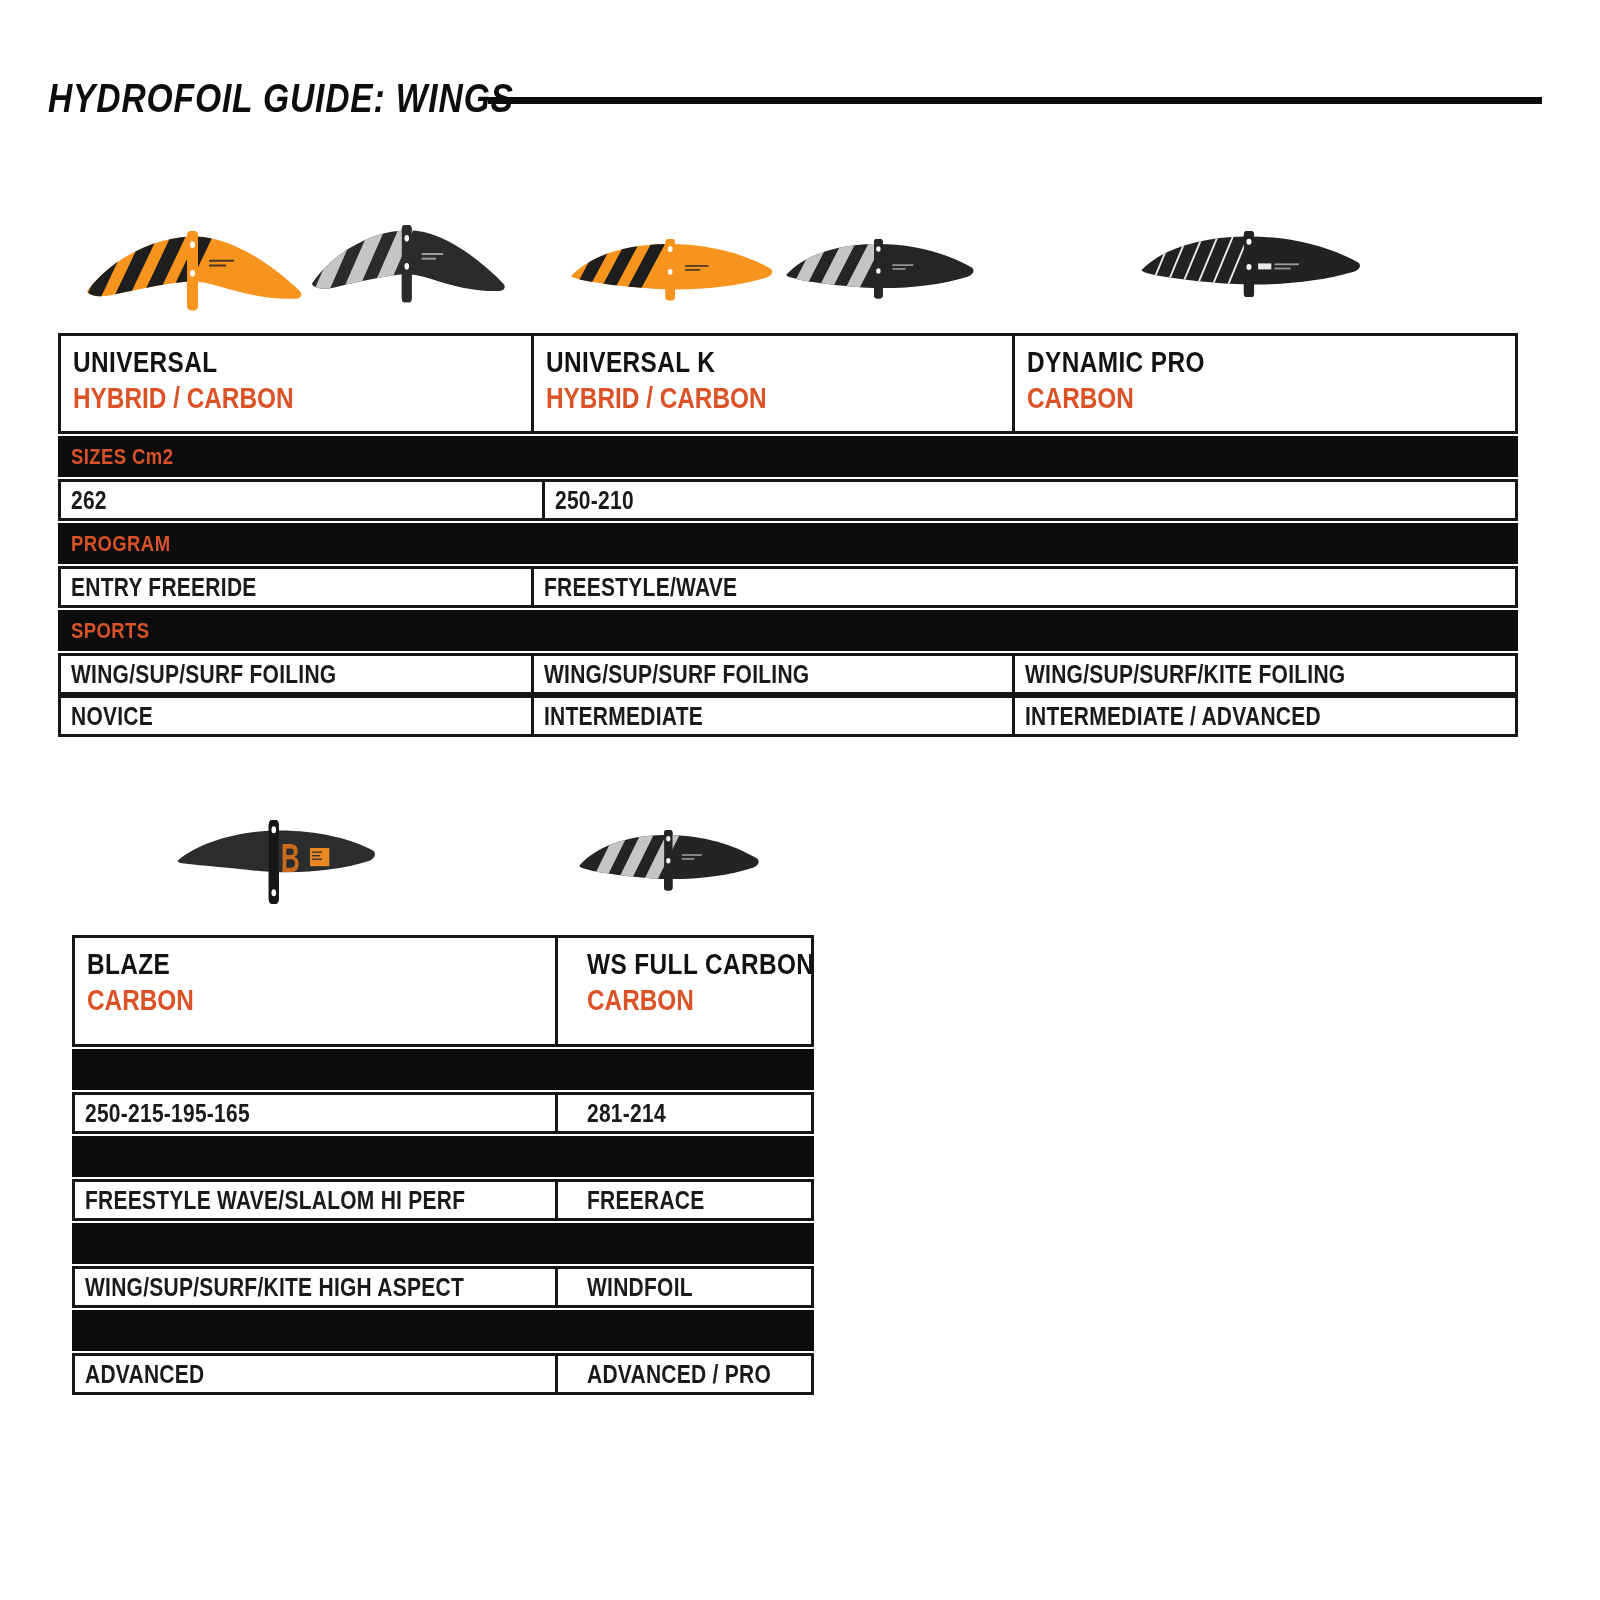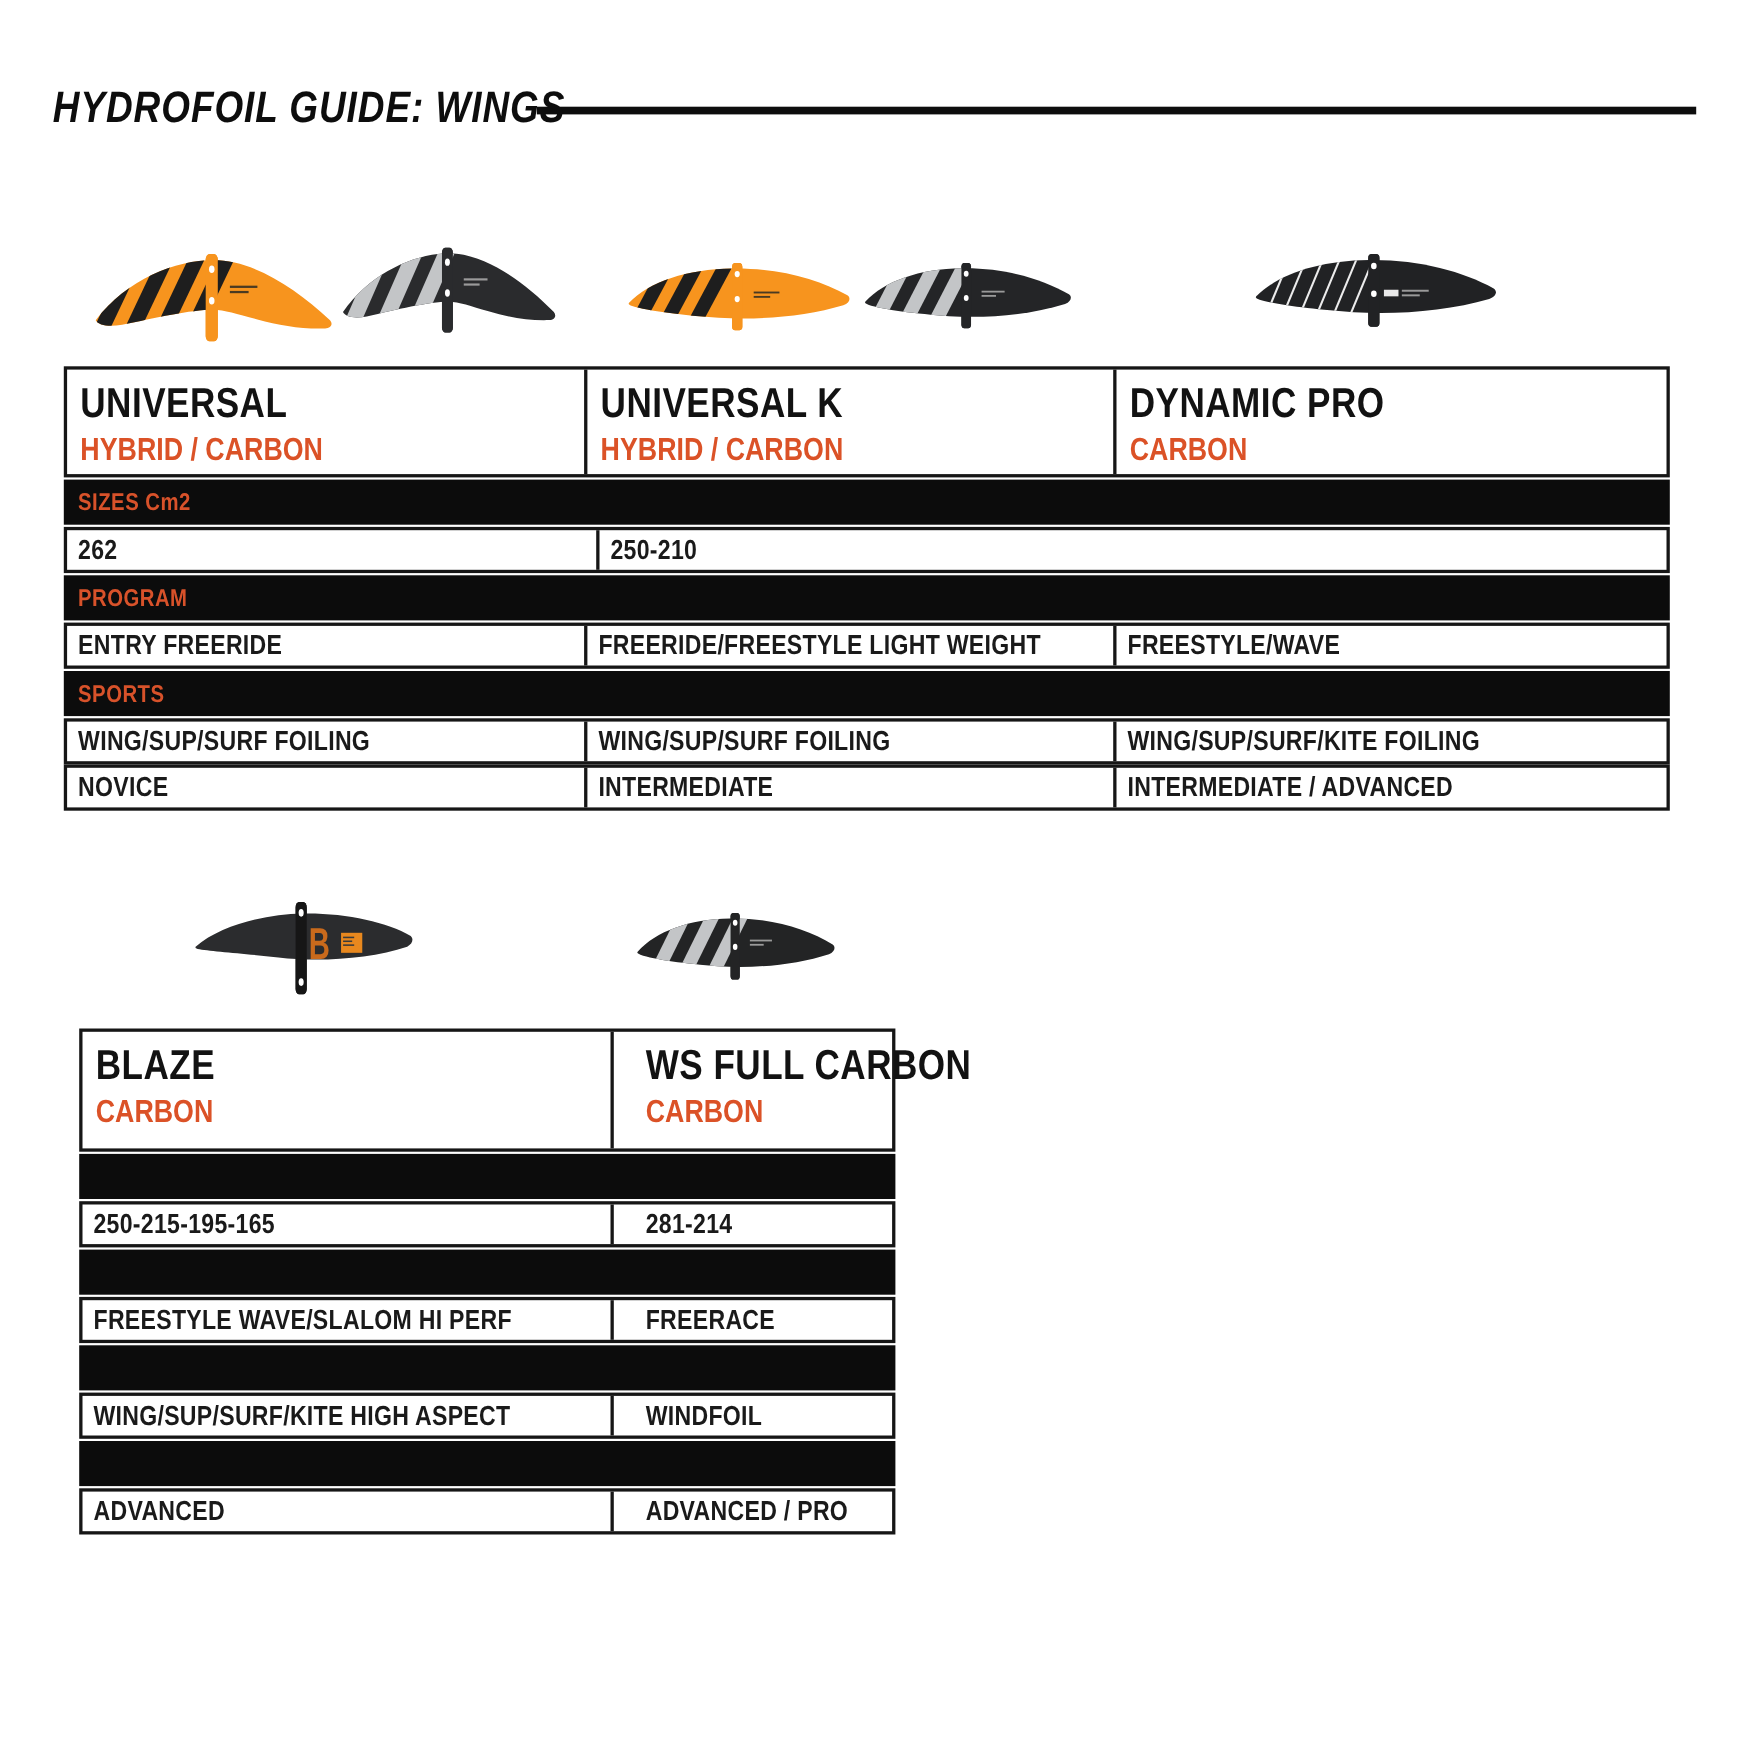--- a/index.html
+++ b/index.html
@@ -31,21 +31,21 @@
   
   .wing-strip { position: absolute; }
   .wing { position: absolute; }
   .wing svg { width: 100%; height: 100%; display: block; }
   
   .spec-table { position: absolute; background: #fff; }
   .tbl-header { display: flex; border: 3px solid #161616; height: 101px; }
   .tbl-header.tall { height: 112px; }
   .hcell { padding: 9px 12px 0 12px; }
   .hcell + .hcell { border-left: 3px solid #161616; }
-  .hname  { font-size: 38px; color: #121212; line-height: 1.2; display:block; }
+  .hname  { font-size: 29px; color: #121212; line-height: 1.2; display:block; }
   .hname span { letter-spacing: 0.5px; }
   .hconstr{ font-size: 29px; line-height: 1.25; display:block; }
   .cat-bar {
     background: #0c0c0c; height: 41px; margin: 2px 0;
     display: flex; align-items: center; padding-left: 13px;
   }
   .cat-label { font-size: 22px; letter-spacing: 0.5px; }
   .val-row { display: flex; border: 3px solid #161616; height: 42px; }
   .vcell { display: flex; align-items: center; padding: 0 10px; overflow: hidden; }
   .vcell + .vcell { border-left: 3px solid #161616; }
@@ -216,23 +216,20 @@
         </div>
     </div>
 
     <div class="cat-bar">
       <span class="cat-label" style="color:#D8522A;"><span class="ctext">PROGRAM</span></span>
     </div>
     <div class="val-row">
       <div class="vcell c1">
           <span class="vtext ctext">ENTRY FREERIDE</span>
         </div>
-      <div class="vcell c2">
-          <span class="vtext ctext">FREERIDE/FREESTYLE LIGHT WEIGHT</span>
-        </div>
       <div class="vcell c3">
           <span class="vtext ctext">FREESTYLE/WAVE</span>
         </div>
     </div>
 
     <div class="cat-bar">
       <span class="cat-label" style="color:#D8522A;"><span class="ctext">SPORTS</span></span>
     </div>
     <div class="val-row">
       <div class="vcell c1">

